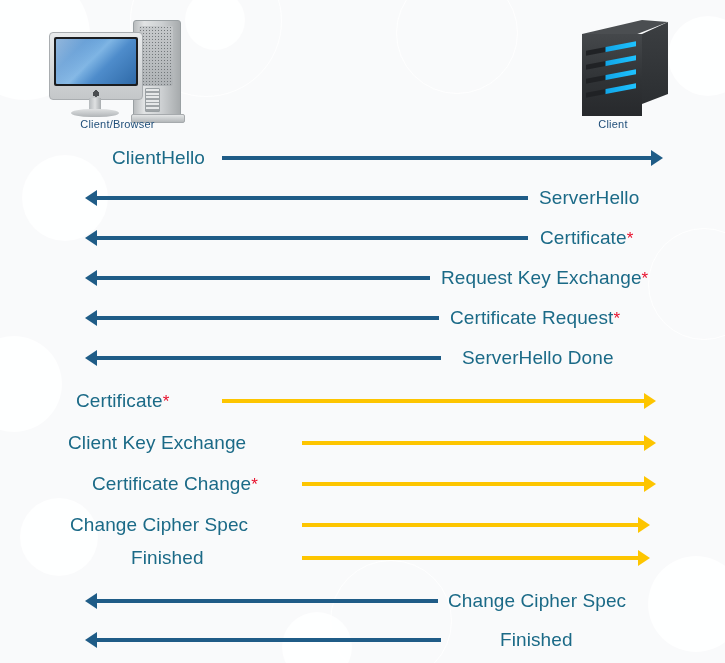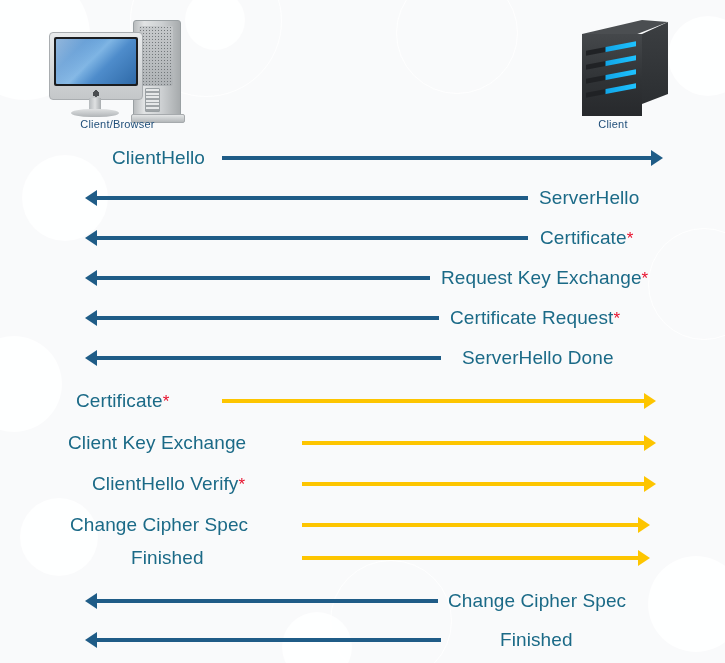--- a/index.html
+++ b/index.html
@@ -242,21 +242,21 @@
         </div>
       </div>
       <div class="row" style="top: 426px;">
         <div class="msg-label left" style="left: 68px;"><span>Client Key Exchange</span></div>
         <div class="arrow yellow to-right" style="left: 302px; width: 343px;">
           <div class="shaft"></div>
           <div class="head"></div>
         </div>
       </div>
       <div class="row" style="top: 467px;">
-        <div class="msg-label left" style="left: 92px;"><span>ClientHello Verify</span><span class="ast">*</span></div>
+        <div class="msg-label left" style="left: 92px;"><span>Certificate Change</span><span class="ast">*</span></div>
         <div class="arrow yellow to-right" style="left: 302px; width: 343px;">
           <div class="shaft"></div>
           <div class="head"></div>
         </div>
       </div>
       <div class="row" style="top: 508px;">
         <div class="msg-label left" style="left: 70px;"><span>Change Cipher Spec</span></div>
         <div class="arrow yellow to-right" style="left: 302px; width: 337px;">
           <div class="shaft"></div>
           <div class="head"></div>

